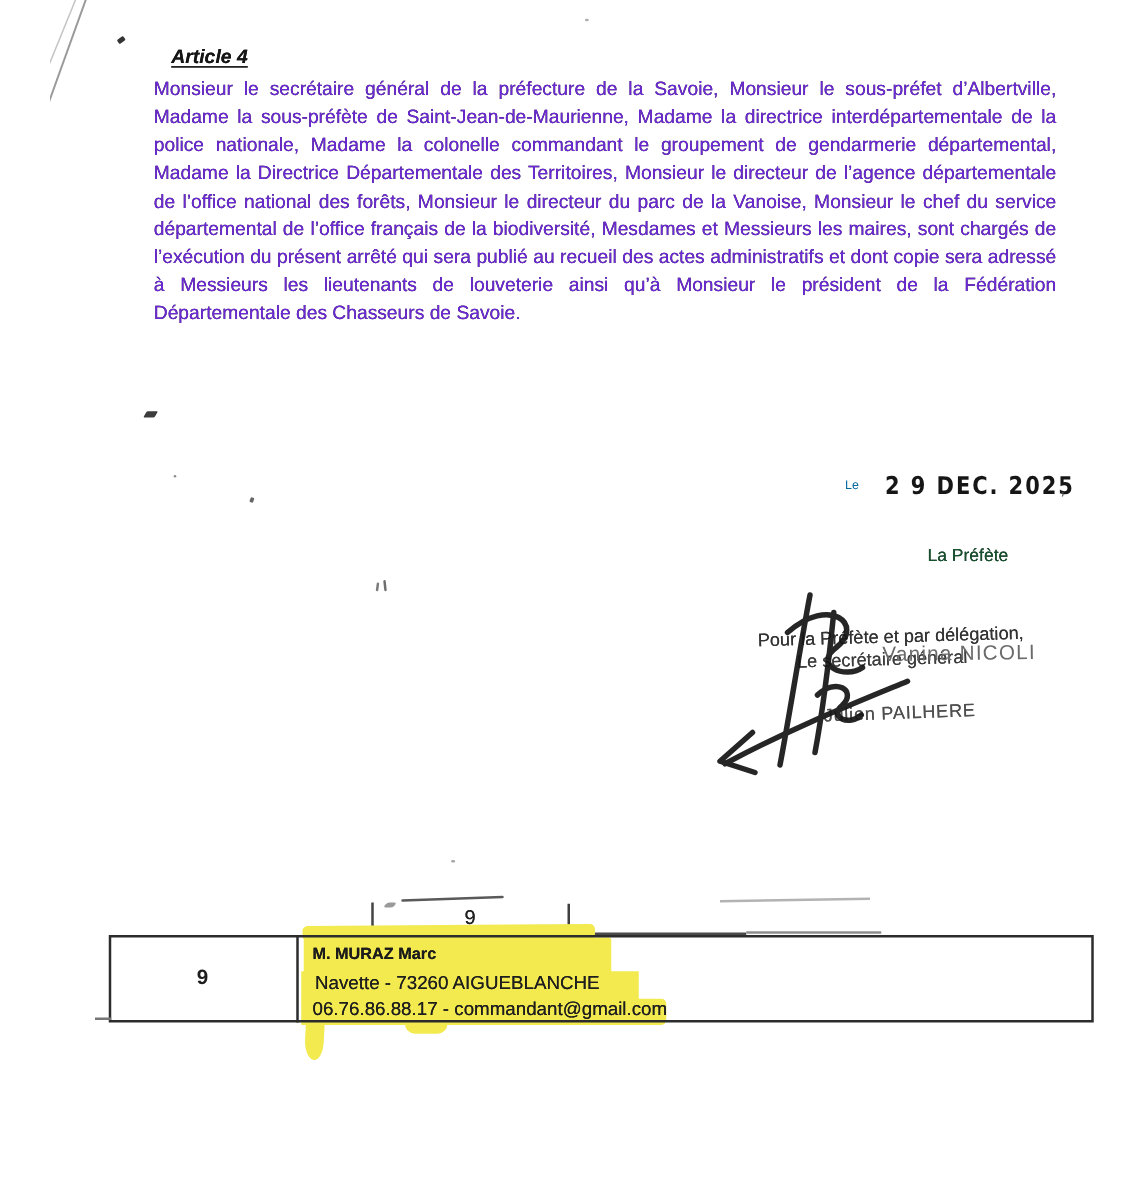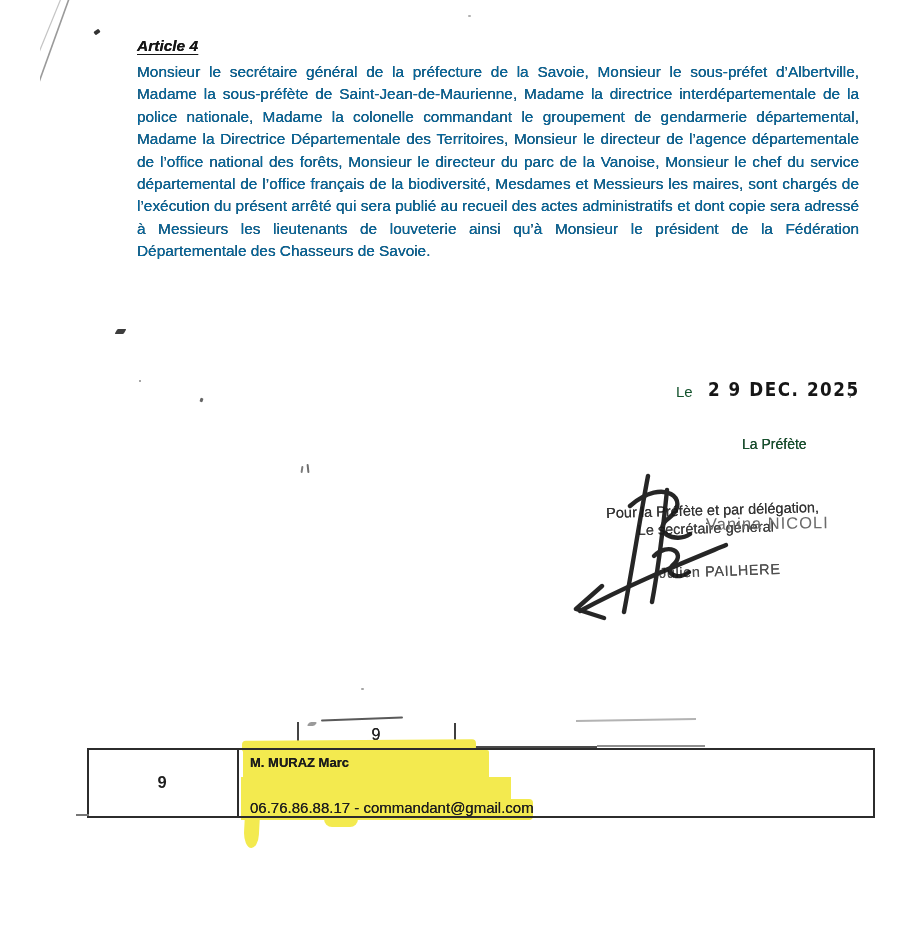--- a/index.html
+++ b/index.html
@@ -17,30 +17,30 @@
   
   .article-heading{
     left:97px;top:37px;
     font-size:15.5px;font-weight:bold;font-style:italic;
     text-decoration:underline;
     text-underline-offset:3px;
     color:#161616;
     text-shadow:0 0 .4px #161616;
   }
   .article-body{
-    left:97px;top:61px;width:722px;
+    left:83px;top:61px;width:722px;
     font-size:15.4px;line-height:22.4px;
     text-align:justify;
-    color:#0369a1;
+    color:#6d28d9;
     text-shadow:0 0 .45px #1b1b1b;
     margin:0;
   }
 
   
-  .date-prefix{left:636px;top:383px;font-size:15px;color:#14532d;}
+  .date-prefix{left:636px;top:383px;font-size:10px;color:#0369a1;}
   .date-stamp{
     left:668px;top:378px;
     font-family:"DejaVu Sans", sans-serif;
     font-weight:bold;font-size:17.5px;
     letter-spacing:1.6px;color:#161616;
     transform:scaleY(1.12) scaleX(.96);
     transform-origin:left top;
     white-space:nowrap;
   }
   .date-comma{left:808px;top:382px;font-size:15px;color:#444;}
@@ -168,15 +168,16 @@
   <div class="abs upper-divider"></div>
   <div class="abs upper-bottom-border"></div>
   <div class="abs upper-bottom-border-faint"></div>
   <div class="abs upper-cell-number">9</div>
 
   <div class="abs main-row-box"></div>
   <div class="abs main-row-divider"></div>
   <div class="abs main-row-bottom-ext"></div>
   <div class="abs main-row-number">9</div>
   <div class="abs row-name">M. MURAZ Marc</div>
+  <div class="abs row-address">Navette - 73260 AIGUEBLANCHE</div>
   <div class="abs row-contact">06.76.86.88.17 - commandant@gmail.com</div>
 
 </div>
 
 </body></html>

